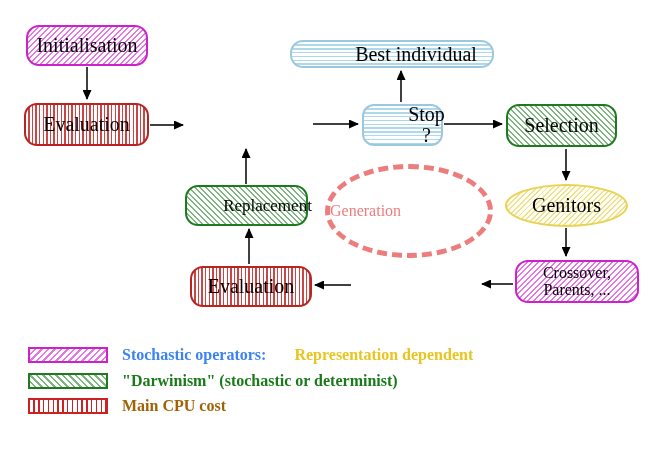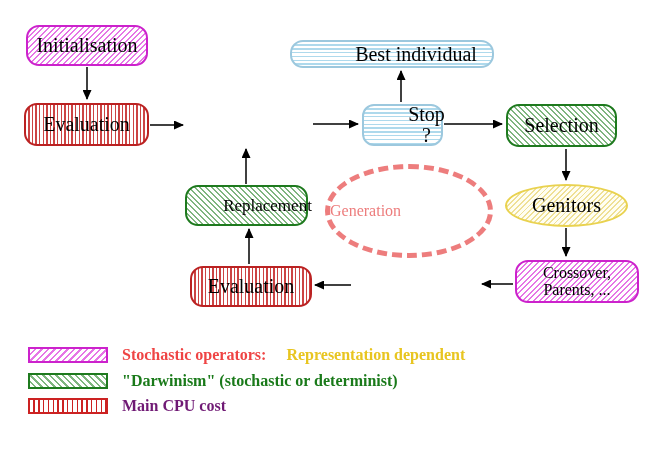--- a/index.html
+++ b/index.html
@@ -29,24 +29,24 @@
     color:#ed7d7d;font-size:16px;
   }
   #arrows{position:absolute;left:0;top:0;width:662px;height:471px;pointer-events:none;}
   .legend-row{position:absolute;left:28px;display:flex;align-items:center;}
   .swatch{width:80px;height:16px;box-sizing:border-box;flex:0 0 auto;}
   .sw-magenta{border:2px solid #cc22cc;background:repeating-linear-gradient(135deg,#ffffff 0px,#ffffff 3px,#e675e6 3px,#e675e6 4.6px);}
   .sw-green{border:2px solid #1e7a1e;background:repeating-linear-gradient(45deg,#ffffff 0px,#ffffff 3px,#7fb57f 3px,#7fb57f 4.6px);}
   .sw-red{border:2px solid #cc2222;background:repeating-linear-gradient(90deg,#ffffff 0px,#ffffff 3.4px,#cc2222 3.4px,#cc2222 4.8px);}
   .sw-cyan{border:2px solid #aed0e4;background:repeating-linear-gradient(to bottom,#ffffff 0px,#ffffff 3px,#aed0e4 3px,#aed0e4 4.4px);}
   .legend-text{margin-left:14px;font-size:16px;font-weight:bold;white-space:nowrap;}
-  .lg-magenta{color:#ef4444;}
-  .lg-gold{color:#e8c520;margin-left:16px;}
+  .lg-magenta{color:#3b82f6;}
+  .lg-gold{color:#e8c520;margin-left:24px;}
   .lg-green{color:#1a7a1a;}
-  .lg-red{color:#701a75;}
+  .lg-red{color:#a16207;}
   .lg-cyan{color:#99cbe8;}
   .two-line{font-size:16px;flex-direction:column;}
   .small-label{font-size:17px;padding-left:42px;}
 </style>
 </head>
 <body>
 
 <div id="stage">
 
   <svg id="arrows" width="662" height="471" viewBox="0 0 662 471">

